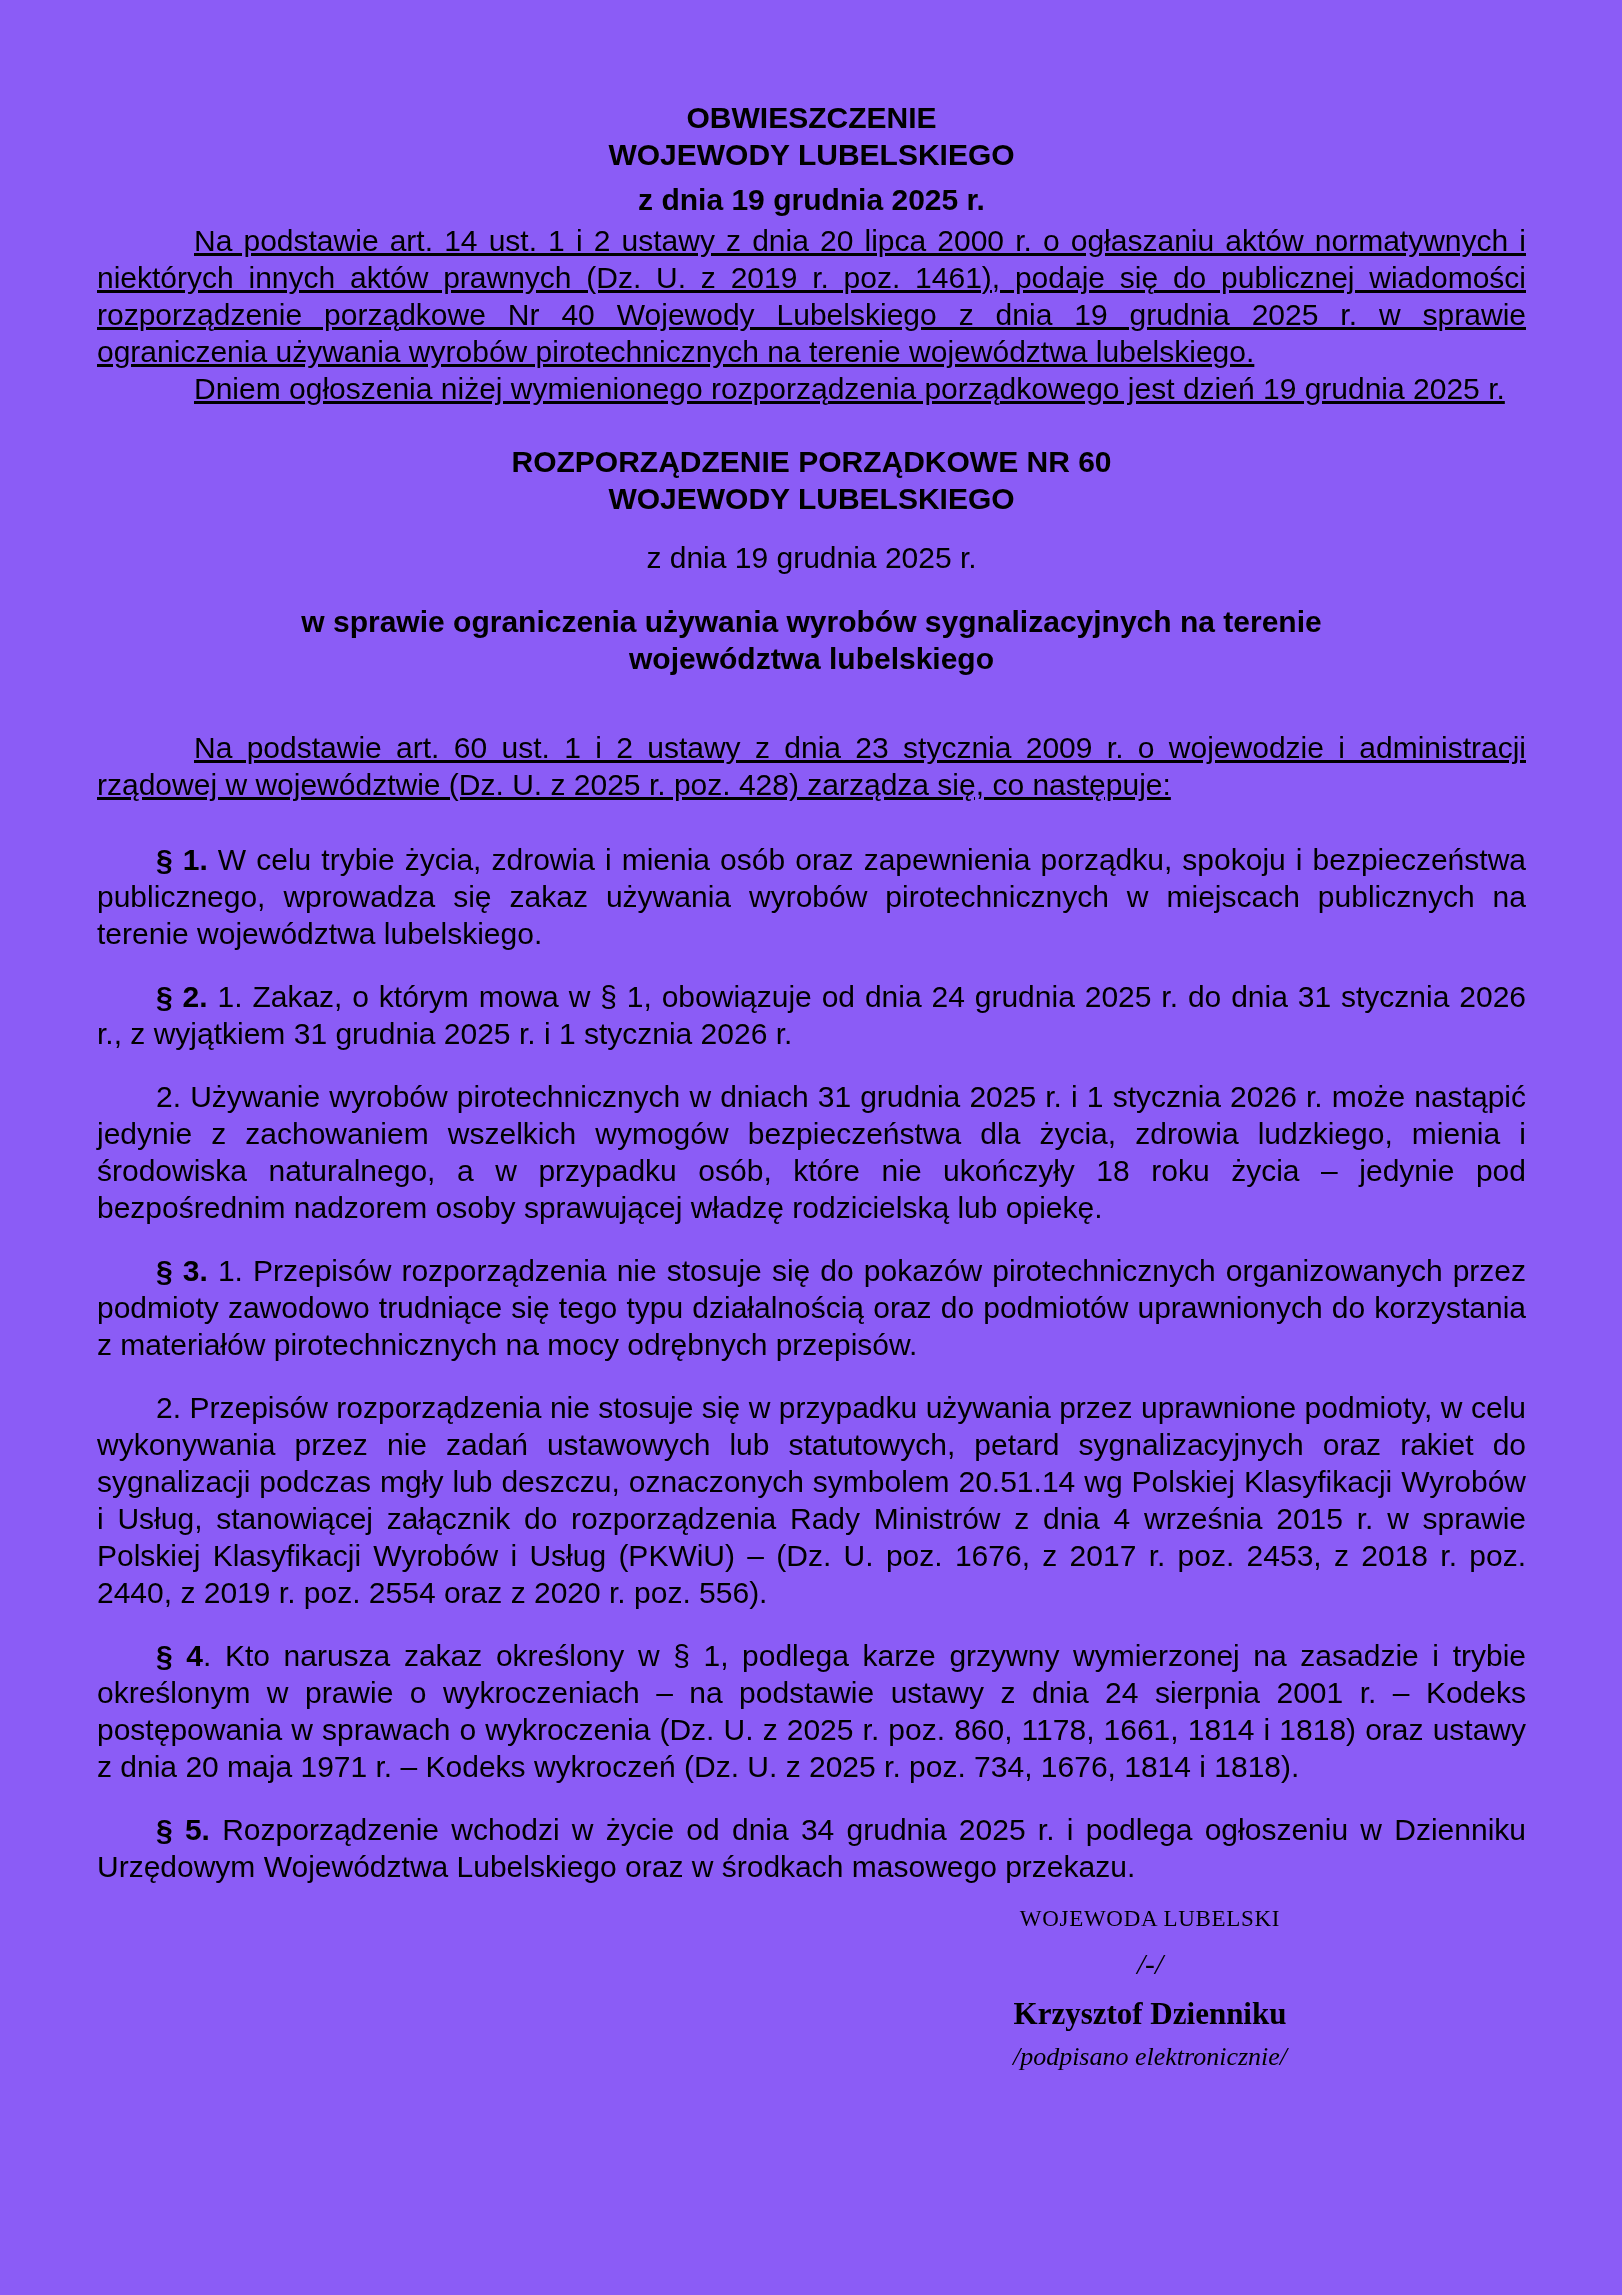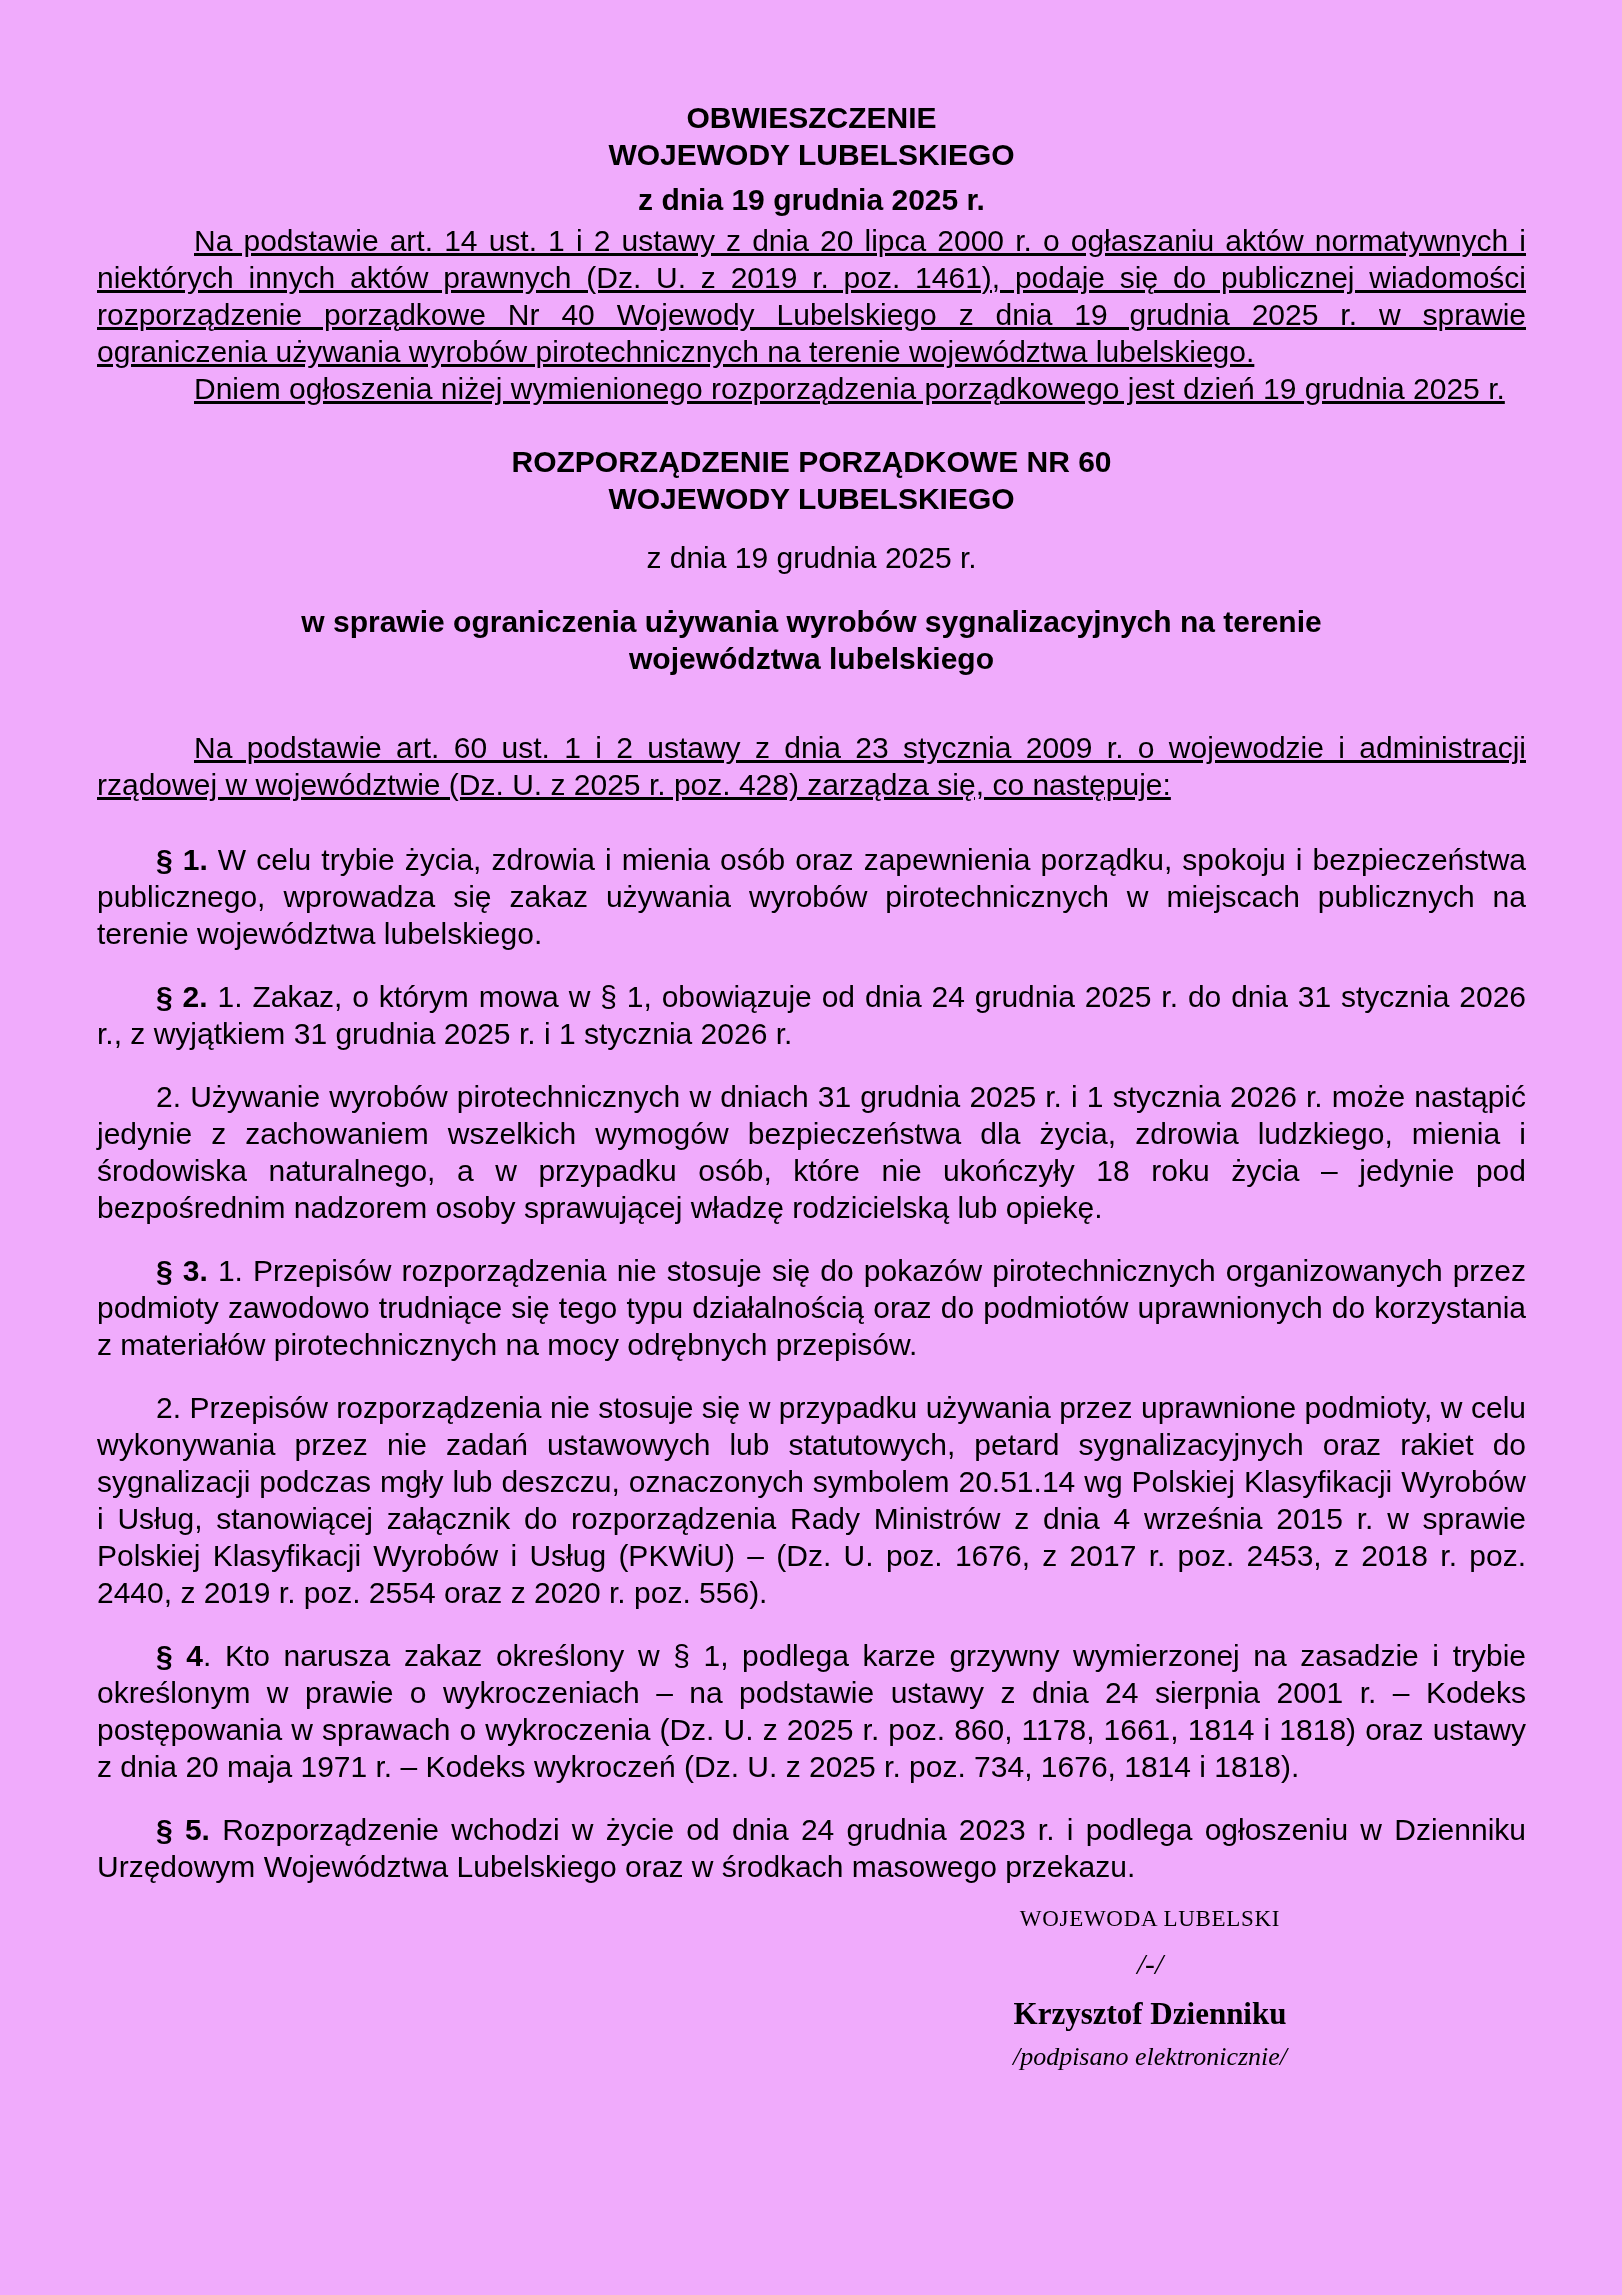--- a/index.html
+++ b/index.html
@@ -4,21 +4,21 @@
 <style>
   html, body {
     margin: 0;
     padding: 0;
     background: #ffffff;
   }
   .page {
     position: relative;
     width: 1623px;
     height: 2295px;
-    background: #f0abfc;
+    background: #8b5cf6;
     color: #000000;
     box-sizing: border-box;
     padding: 99px 97px 0 97px;
     font-family: "Liberation Sans", sans-serif;
     overflow: hidden;
   }
   .t {
     text-align: center;
     font-size: 30px;
     line-height: 37px;
@@ -105,21 +105,21 @@
   <p class="body sect"><b>§ 2.</b><span> 1. Zakaz, o którym mowa w § 1, obowiązuje od dnia 24 grudnia 2025 r. do dnia 31 stycznia 2026 r., z wyjątkiem 31 grudnia 2025 r. i 1 stycznia 2026 r.</span></p>
 
   <p class="body sect"><b></b><span>2. Używanie wyrobów pirotechnicznych w dniach 31 grudnia 2025 r. i 1 stycznia 2026 r. może nastąpić jedynie z zachowaniem wszelkich wymogów bezpieczeństwa dla życia, zdrowia ludzkiego, mienia i środowiska naturalnego, a w przypadku osób, które nie ukończyły 18 roku życia – jedynie pod bezpośrednim nadzorem osoby sprawującej władzę rodzicielską lub opiekę.</span></p>
 
   <p class="body sect"><b>§ 3.</b><span> 1. Przepisów rozporządzenia nie stosuje się do pokazów pirotechnicznych organizowanych przez podmioty zawodowo trudniące się tego typu działalnością oraz do podmiotów uprawnionych do korzystania z materiałów pirotechnicznych na mocy odrębnych przepisów.</span></p>
 
   <p class="body sect"><b></b><span>2. Przepisów rozporządzenia nie stosuje się w przypadku używania przez uprawnione podmioty, w celu wykonywania przez nie zadań ustawowych lub statutowych, petard sygnalizacyjnych oraz rakiet do sygnalizacji podczas mgły lub deszczu, oznaczonych symbolem 20.51.14 wg Polskiej Klasyfikacji Wyrobów i Usług, stanowiącej załącznik do rozporządzenia Rady Ministrów z dnia 4 września 2015 r. w sprawie Polskiej Klasyfikacji Wyrobów i Usług (PKWiU) – (Dz. U. poz. 1676, z 2017 r. poz. 2453, z 2018 r. poz. 2440, z 2019 r. poz. 2554 oraz z 2020 r. poz. 556).</span></p>
 
   <p class="body sect"><b>§ 4</b><span>. Kto narusza zakaz określony w § 1, podlega karze grzywny wymierzonej na zasadzie i trybie określonym w prawie o wykroczeniach – na podstawie ustawy z dnia 24 sierpnia 2001 r. – Kodeks postępowania w sprawach o wykroczenia (Dz. U. z 2025 r. poz. 860, 1178, 1661, 1814 i 1818) oraz ustawy z dnia 20 maja 1971 r. – Kodeks wykroczeń (Dz. U. z 2025 r. poz. 734, 1676, 1814 i 1818).</span></p>
 
-  <p class="body sect"><b>§ 5.</b><span> Rozporządzenie wchodzi w życie od dnia 24 grudnia 2023 r. i podlega ogłoszeniu w Dzienniku Urzędowym Województwa Lubelskiego oraz w środkach masowego przekazu.</span></p>
+  <p class="body sect"><b>§ 5.</b><span> Rozporządzenie wchodzi w życie od dnia 34 grudnia 2025 r. i podlega ogłoszeniu w Dzienniku Urzędowym Województwa Lubelskiego oraz w środkach masowego przekazu.</span></p>
 
   <div class="signature">
     <div class="sig-role">WOJEWODA LUBELSKI</div>
     <div class="sig-mark">/-/</div>
     <div class="sig-name">Krzysztof Dzienniku</div>
     <div class="sig-note">/podpisano elektronicznie/</div>
   </div>
 
 </div>
 

